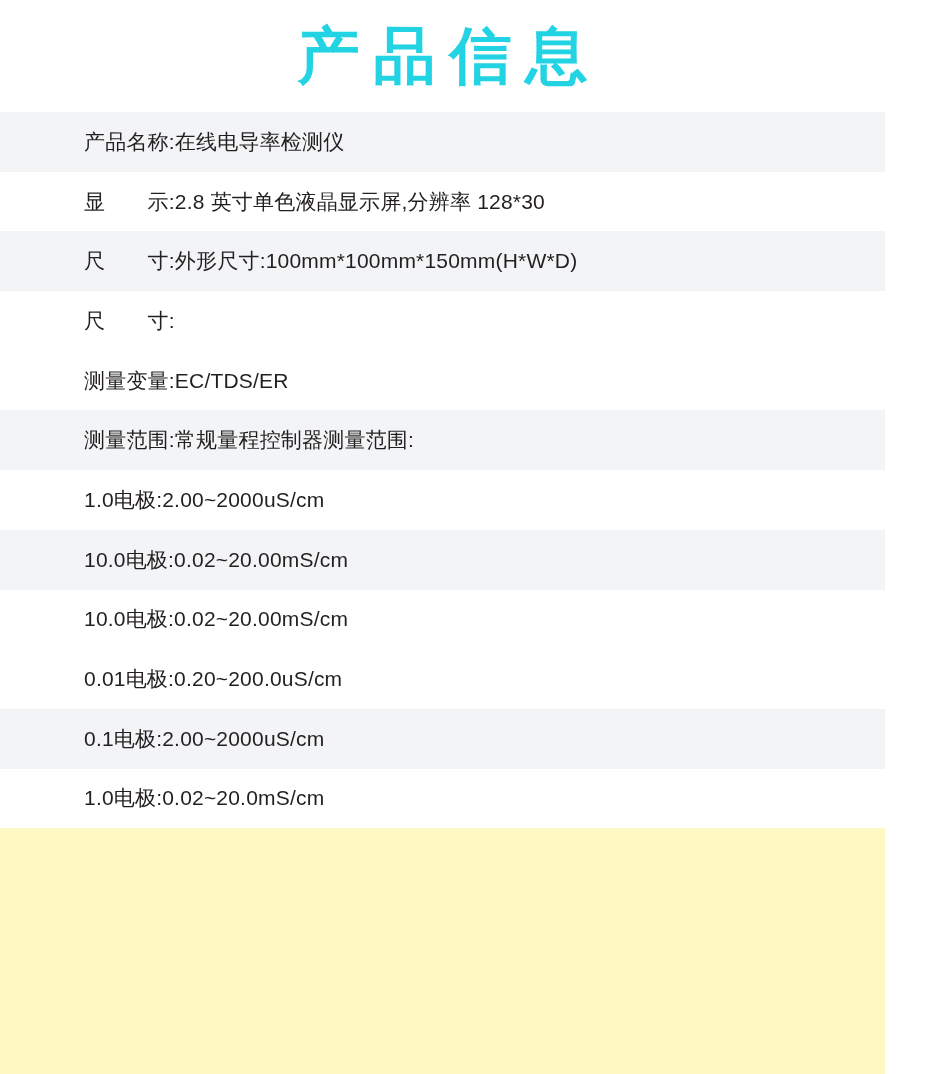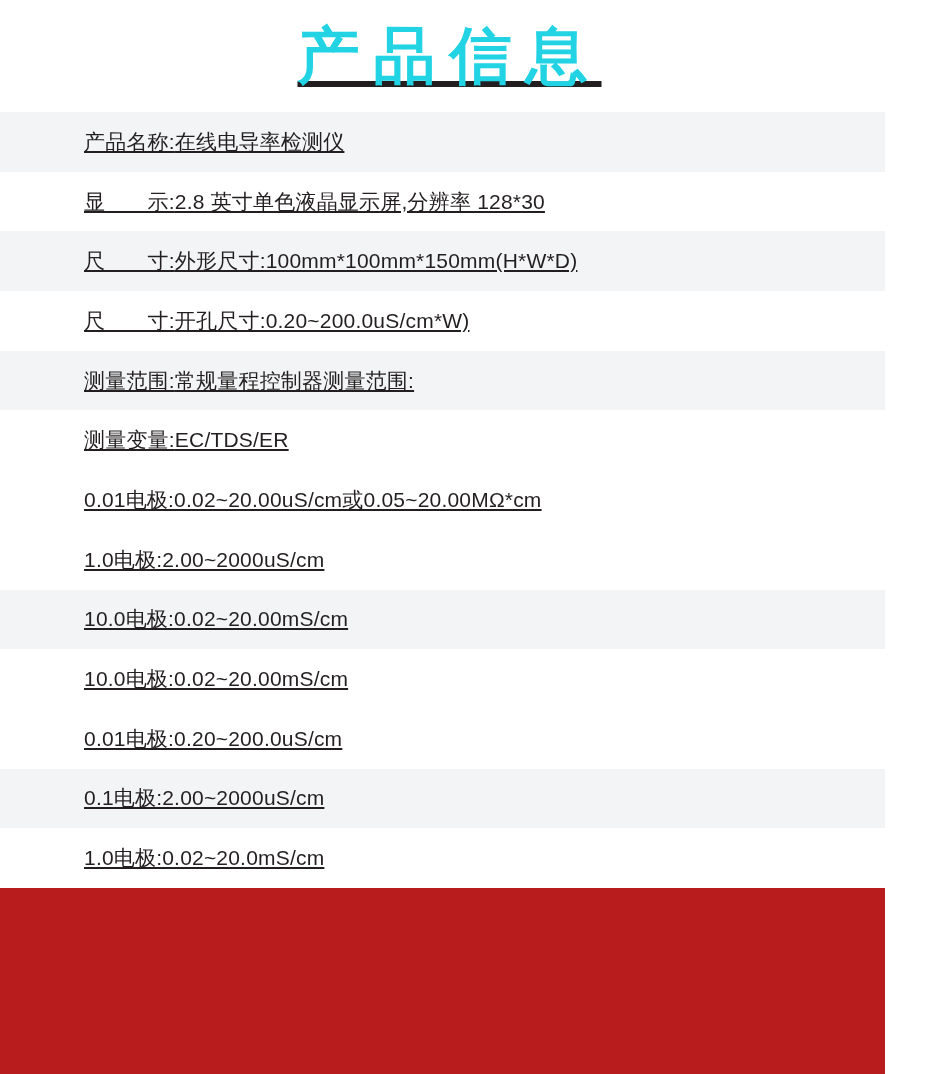--- a/index.html
+++ b/index.html
@@ -11,22 +11,21 @@
     width: 930px;
     height: 1074px;
     font-family: "Liberation Sans", sans-serif;
     color: #231f20;
     overflow: hidden;
   }
   .page {
     position: relative;
     width: 885px;
     height: 1074px;
-    background: #b91c1c;
-    text-decoration: underline;
+    background: #fef9c3;
   }
   .title-bar {
     height: 112px;
     display: flex;
     align-items: center;
     justify-content: center;
     background: #ffffff;
   }
   .title {
     font-size: 62px;
@@ -90,38 +89,33 @@
       <span class="value">2.8 英寸单色液晶显示屏,分辨率 128*30</span>
     </div>
 
     <div class="row odd">
       <span class="label spaced">尺　　寸:</span>
       <span class="value">外形尺寸:100mm*100mm*150mm(H*W*D)</span>
     </div>
 
     <div class="row even">
       <span class="label spaced">尺　　寸:</span>
-      <span class="value">开孔尺寸:0.20~200.0uS/cm*W)</span>
     </div>
 
+
+    <div class="row even">
+      <span class="label spaced">测量变量:</span>
+      <span class="value">EC/TDS/ER</span>
+    </div>
 
     <div class="row odd">
       <span class="label spaced">测量范围:</span>
       <span class="value">常规量程控制器测量范围:</span>
     </div>
 
-    <div class="row even">
-      <span class="label spaced">测量变量:</span>
-      <span class="value">EC/TDS/ER</span>
-    </div>
-
-    <div class="row even">
-      <span class="label spaced"></span>
-      <span class="value">0.01电极:0.02~20.00uS/cm或0.05~20.00MΩ*cm</span>
-    </div>
 
 
     <div class="row even">
       <span class="label spaced"></span>
       <span class="value">1.0电极:2.00~2000uS/cm</span>
     </div>
 
     <div class="row odd">
       <span class="label spaced"></span>
       <span class="value">10.0电极:0.02~20.00mS/cm</span>

